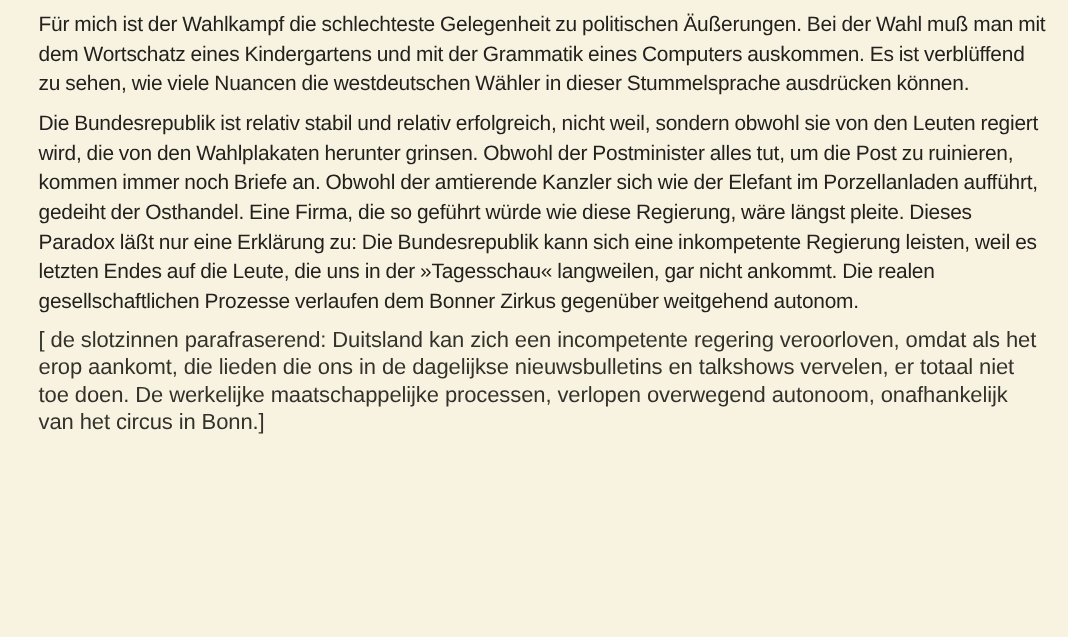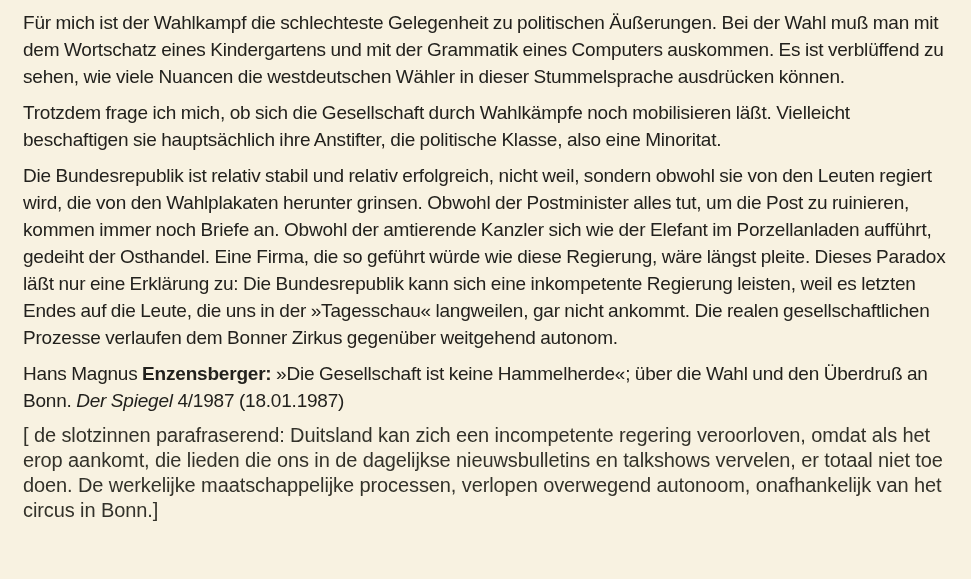--- a/index.html
+++ b/index.html
@@ -16,21 +16,21 @@
     width: 971px;
     height: 579px;
     overflow: hidden;
     background: var(--bg);
     color: var(--fg);
     font-family: "Liberation Sans", "DejaVu Sans", sans-serif;
   }
   .page {
     width: 971px;
     height: 533px;
-    padding: 9px 18px 0 23px;
+    padding: 9px 18px 0 35px;
   }
   .para {
     margin: 0 0 9px 0;
     font-size: 19px;
     line-height: 27px;
     letter-spacing: -0.2px;
     word-spacing: -0.5px;
   }
   .attribution {
     margin: 0 0 9px 0;
@@ -49,21 +49,19 @@
     color: var(--fg-note);
   }
 </style>
 </head>
 <body>
 
 <div class="page">
 
   <p class="para">Für mich ist der Wahlkampf die schlechteste Gelegenheit zu politischen Äußerungen. Bei der Wahl muß man mit dem Wortschatz eines Kindergartens und mit der Grammatik eines Computers auskommen. Es ist verblüffend zu sehen, wie viele Nuancen die westdeutschen Wähler in dieser Stummelsprache ausdrücken können.</p>
 
-  <p class="para">Trotzdem frage ich mich, ob sich die Gesellschaft durch Wahlkämpfe noch mobilisieren läßt. Vielleicht beschaftigen sie hauptsächlich ihre Anstifter, die politische Klasse, also eine Minoritat.</p>
 
   <p class="para">Die Bundesrepublik ist relativ stabil und relativ erfolgreich, nicht weil, sondern obwohl sie von den Leuten regiert wird, die von den Wahlplakaten herunter grinsen. Obwohl der Postminister alles tut, um die Post zu ruinieren, kommen immer noch Briefe an. Obwohl der amtierende Kanzler sich wie der Elefant im Porzellanladen aufführt, gedeiht der Osthandel. Eine Firma, die so geführt würde wie diese Regierung, wäre längst pleite. Dieses Paradox läßt nur eine Erklärung zu: Die Bundesrepublik kann sich eine inkompetente Regierung leisten, weil es letzten Endes auf die Leute, die uns in der »Tagesschau« langweilen, gar nicht ankommt. Die realen gesellschaftlichen Prozesse verlaufen dem Bonner Zirkus gegenüber weitgehend autonom.</p>
 
-  <p class="attribution"><span>Hans Magnus </span><span class="bold">Enzensberger:</span><span> »Die Gesellschaft ist keine Hammelherde«; über die Wahl und den Überdruß an Bonn. </span><span class="italic">Der Spiegel</span><span> 4/1987 (18.01.1987)</span></p>
 
   <p class="footnote">[ de slotzinnen parafraserend: Duitsland kan zich een incompetente regering veroorloven, omdat als het erop aankomt, die lieden die ons in de dagelijkse nieuwsbulletins en talkshows vervelen, er totaal niet toe doen. De werkelijke maatschappelijke processen, verlopen overwegend autonoom, onafhankelijk van het circus in Bonn.]</p>
 
 </div>
 
 </body></html>

